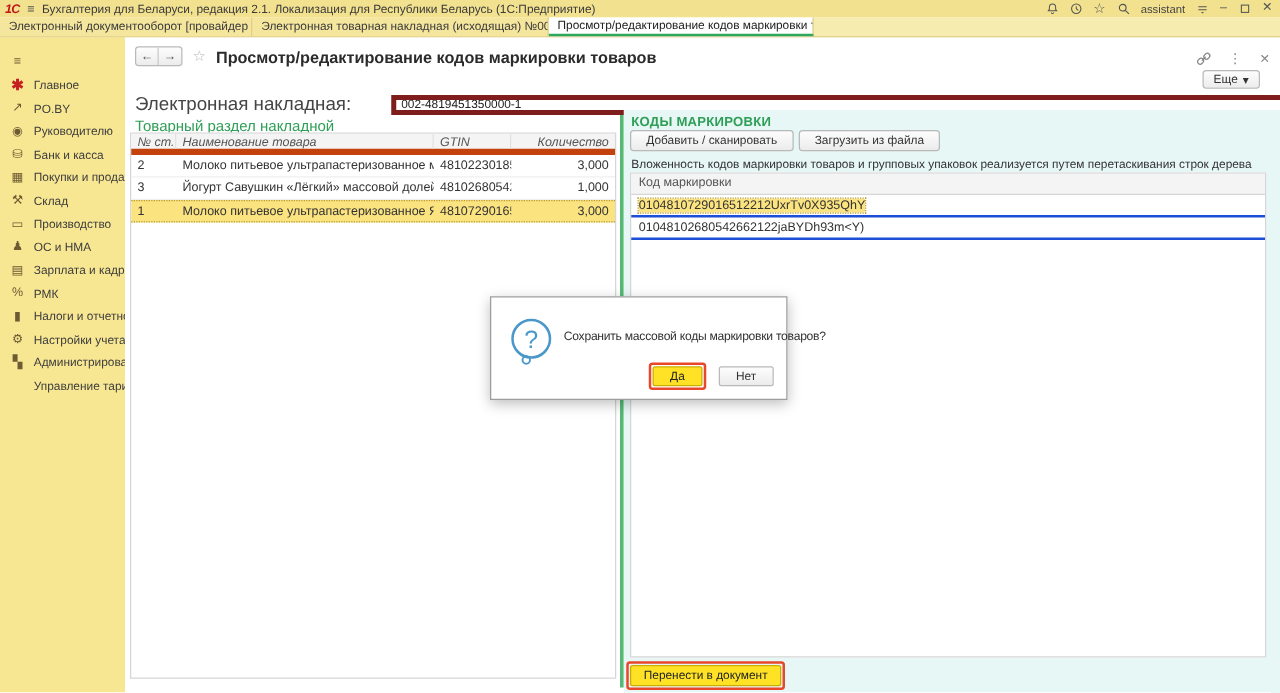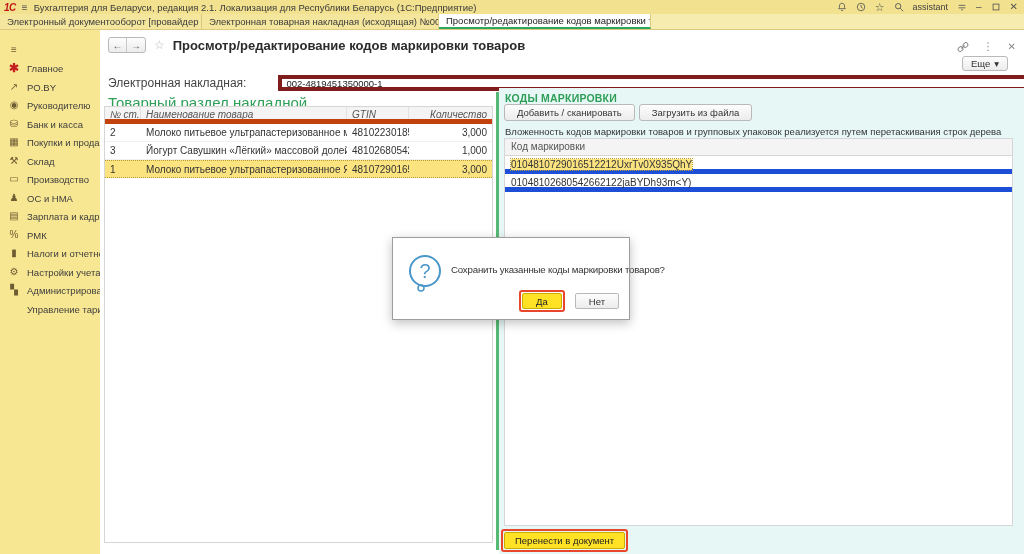--- a/index.html
+++ b/index.html
@@ -36,26 +36,26 @@
   .navbtn { width:18px; height:14px; display:flex; align-items:center; justify-content:center; color:#555; font-size:10px; border-right:1px solid #c9c9c9; }
   .navbtn:last-child { border-right:none; }
   .star { color:#b9b9b9; font-size:12px; }
   .page-title { font-size:13px; font-weight:bold; color:#2b2b2b; white-space:nowrap; }
 
   .head-icons { position:absolute; right:8px; top:10px; display:flex; gap:14px; align-items:center; color:#888; }
 
   .more-btn { position:absolute; right:16px; top:26px; height:15px; padding:0 8px; font-size:9.5px; color:#333; background:linear-gradient(#fdfdfd,#ececec); border:1px solid #b9b9b9; border-radius:3px; display:flex; align-items:center; gap:4px;text-align:right; }
 
   .invoice-row { position:absolute; left:8px; top:45px; display:flex; align-items:center; }
-  .invoice-label { font-size:12px; color:#444; margin-right:5px; white-space:nowrap; }
+  .invoice-label { font-size:15px; color:#444; margin-right:5px; white-space:nowrap; }
   .invoice-input { width:792px; height:16px; border:4px solid #7f1d1d; background:#fff; font-size:9.5px; color:#222; padding:1px 4px; font-family:"Liberation Sans",sans-serif;margin-left:27px; }
   .invoice-open { margin-left:3px; width:12px; height:12px; color:#777; }
 
   
-  .goods-title { position:absolute; left:8px; top:64px; color:#2f9e57; font-size:15px; }
+  .goods-title { position:absolute; left:8px; top:64px; color:#2f9e57; font-size:12px; }
   .goods-table { position:absolute; left:4px; top:76px; width:389px; height:437px; border:1px solid #d6d6d6; background:#fff; }
   .g-head { display:flex; height:17px; background:#f4f4f4; border-bottom:5px solid #c2410c; color:#555;font-style:italic; }
   .g-head > div { padding:2px 5px; border-right:1px solid #e2e2e2; overflow:hidden; white-space:nowrap; }
   .g-row { display:flex; height:18px; border-bottom:1px solid #f0f0f0; }
   .g-row > div { padding:3px 5px; overflow:hidden; white-space:nowrap; }
   .c-num { width:36px; flex:none; }
   .c-name { width:206px; flex:none; }
   .c-gtin { width:62px; flex:none; }
   .c-qty { width:83px; flex:none; text-align:right; }
   .g-row.selected { background:#fbe380; border-top:1px dotted #b79a37; border-bottom:1px dotted #b79a37; }
@@ -64,21 +64,21 @@
   .splitter { position:absolute; left:396px; top:62px; width:3px; height:458px; background:#56b973; }
 
   
   .mark-panel { position:absolute; left:399px; top:58px; width:525px; height:466px; background:#e6f7f5; }
   .mark-title { position:absolute; left:6px; top:4px; color:#2f9e57; font-size:10.5px; font-weight:bold; letter-spacing:0.2px; }
   .mark-btns { position:absolute; left:5px; top:16px; display:flex; gap:4px; }
   .btn-std { height:17px; padding:0 12px; font-size:9.5px; color:#333; background:linear-gradient(#fdfdfd,#ececec); border:1px solid #b9b9b9; border-radius:3px; display:flex; align-items:center; }
   .mark-hint { position:absolute; left:6px; top:38px; font-size:9.5px; color:#333; white-space:nowrap; }
   .codes-table { position:absolute; left:5px; top:50px; width:509px; height:388px; border:1px solid #d6d6d6; background:#fff; }
   .k-head { height:17px; background:#f4f4f4; border-bottom:1px solid #d6d6d6; color:#555; padding:2px 6px; }
-  .k-row { height:18px; border-bottom:5px solid #1d4ed8; padding:3px 6px; white-space:nowrap; }
+  .k-row { height:18px; border-bottom:2px solid #1d4ed8; padding:3px 6px; white-space:nowrap; }
   .k-row .code.selected { background:#fbe380; outline:1px dotted #b79a37; }
 
   .annot { border:2px solid #e8472b; border-radius:3px; padding:1px; display:inline-block; }
   .btn-yellow { height:17px; padding:0 10px; font-size:9.5px; color:#222; background:#ffe226; border:1px solid #c9ae00; border-radius:2px; display:flex; align-items:center; justify-content:center; white-space:nowrap; }
   .transfer-wrap { position:absolute; left:401px; top:499px; }
 
   
   .dialog { position:absolute; left:292px; top:207px; width:238px; height:83px; background:#fff; border:1px solid #9d9d9d; box-shadow:0 3px 10px rgba(0,0,0,0.25); z-index:10; }
   .dlg-icon { position:absolute; left:14px; top:15px; }
   .dlg-text { position:absolute; left:58px; top:26px; font-size:9.7px; color:#333; white-space:nowrap; letter-spacing:-0.2px; }
@@ -278,21 +278,21 @@
       <div class="btn-yellow">Перенести в документ</div>
     </span>
   </div>
 
   <div class="dialog">
     <svg class="dlg-icon" width="36" height="42" viewBox="0 0 36 42">
       <circle cx="18" cy="18" r="15" fill="none" stroke="#4a97c9" stroke-width="2"></circle>
       <text x="18" y="25" text-anchor="middle" font-size="20" fill="#4a97c9" font-family="Liberation Sans, sans-serif">?</text>
       <circle cx="14" cy="35" r="3" fill="none" stroke="#4a97c9" stroke-width="1.5"></circle>
     </svg>
-    <div class="dlg-text">Сохранить указанные коды маркировки товаров?</div>
+    <div class="dlg-text">Сохранить массовой коды маркировки товаров?</div>
     <div class="dlg-btns">
       <span class="annot">
         <div class="btn-yellow btn-yes">Да</div>
       </span>
       <div class="btn-no">Нет</div>
     </div>
   </div>
 
 </div>
 

